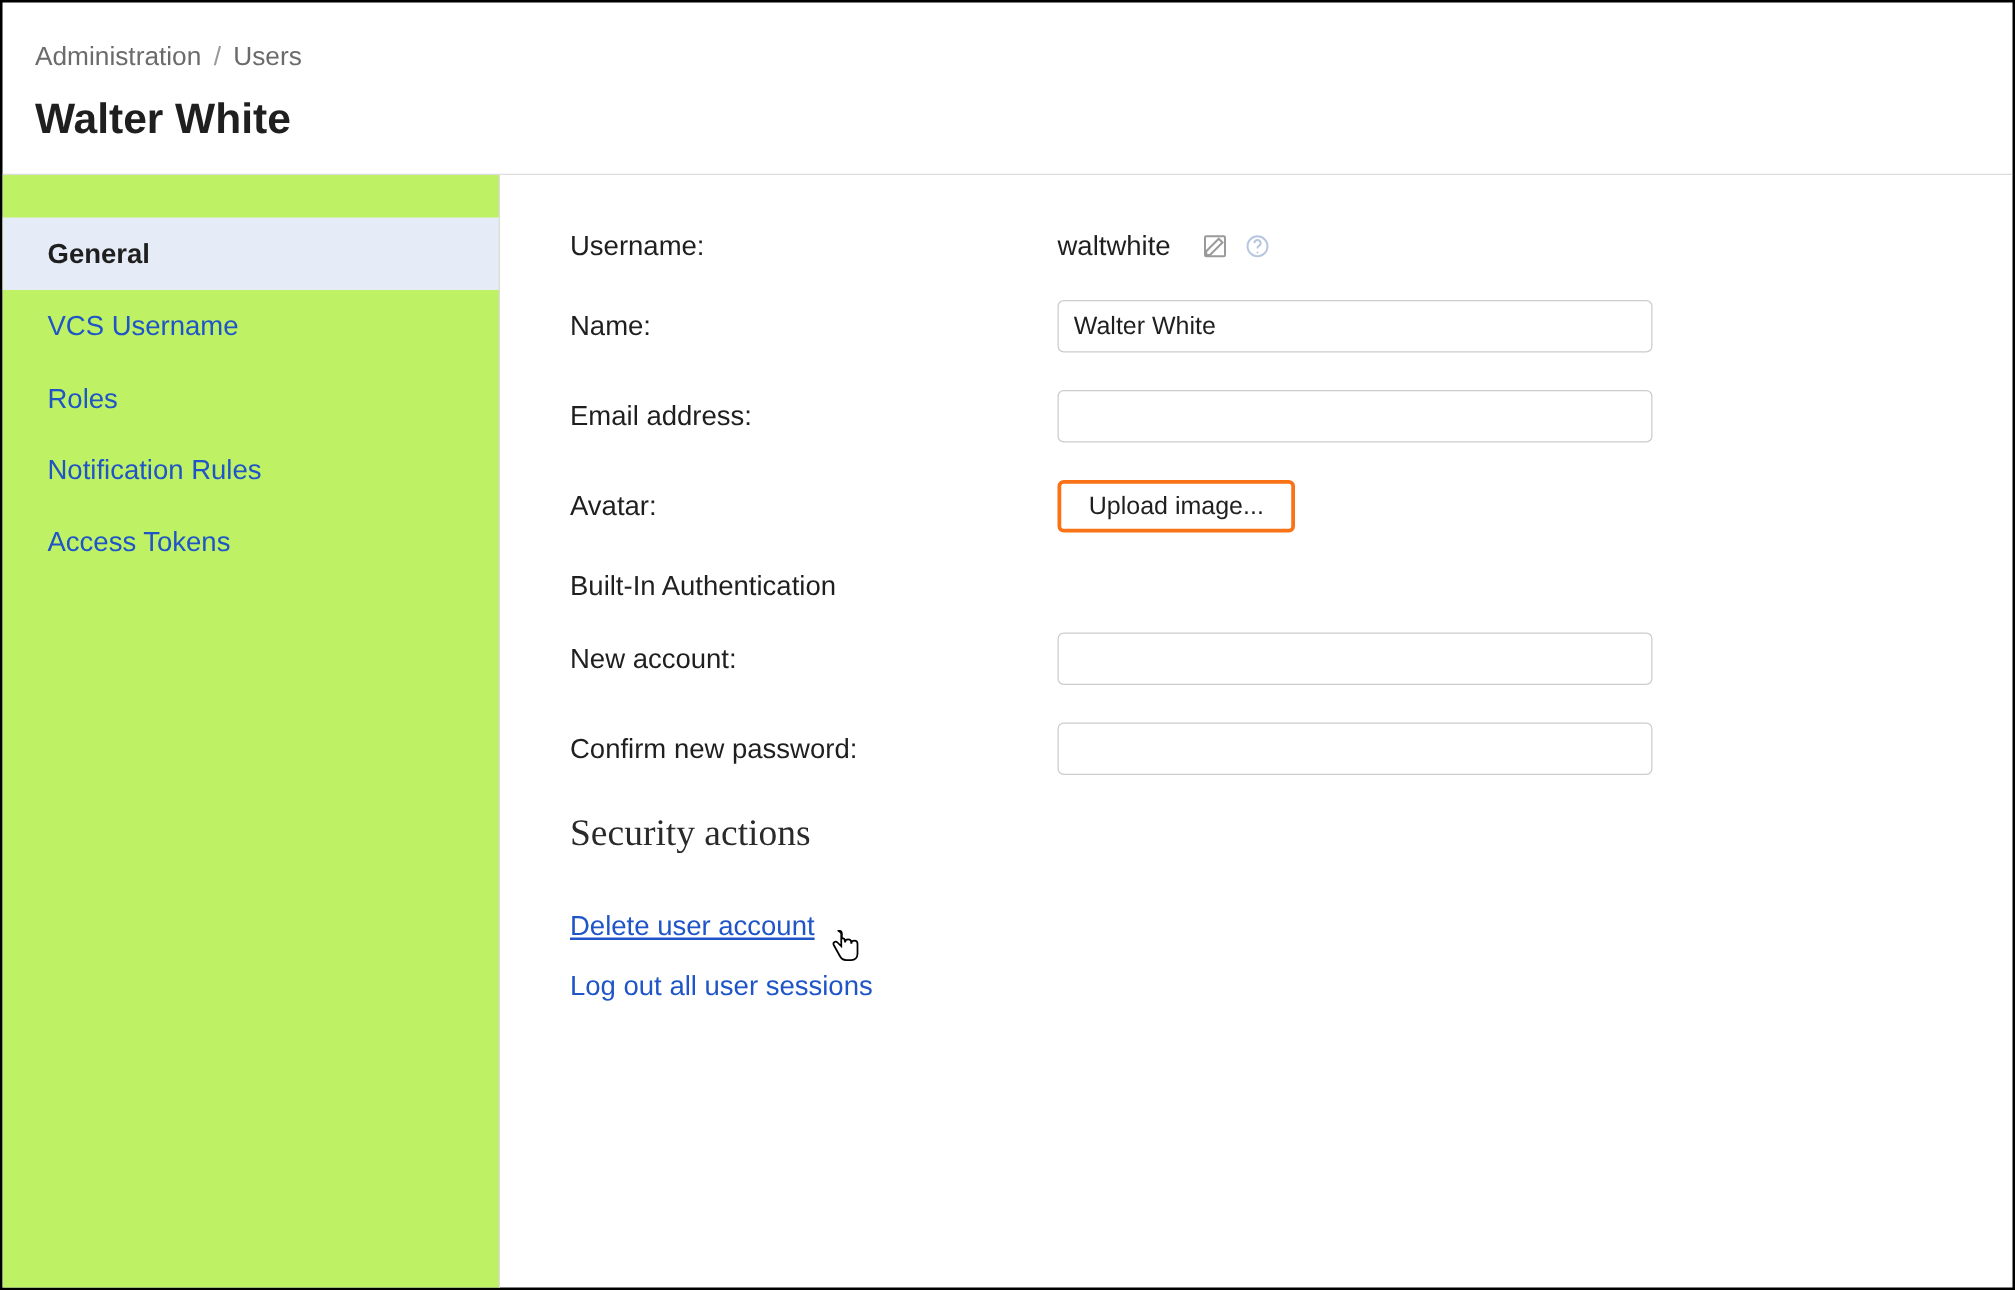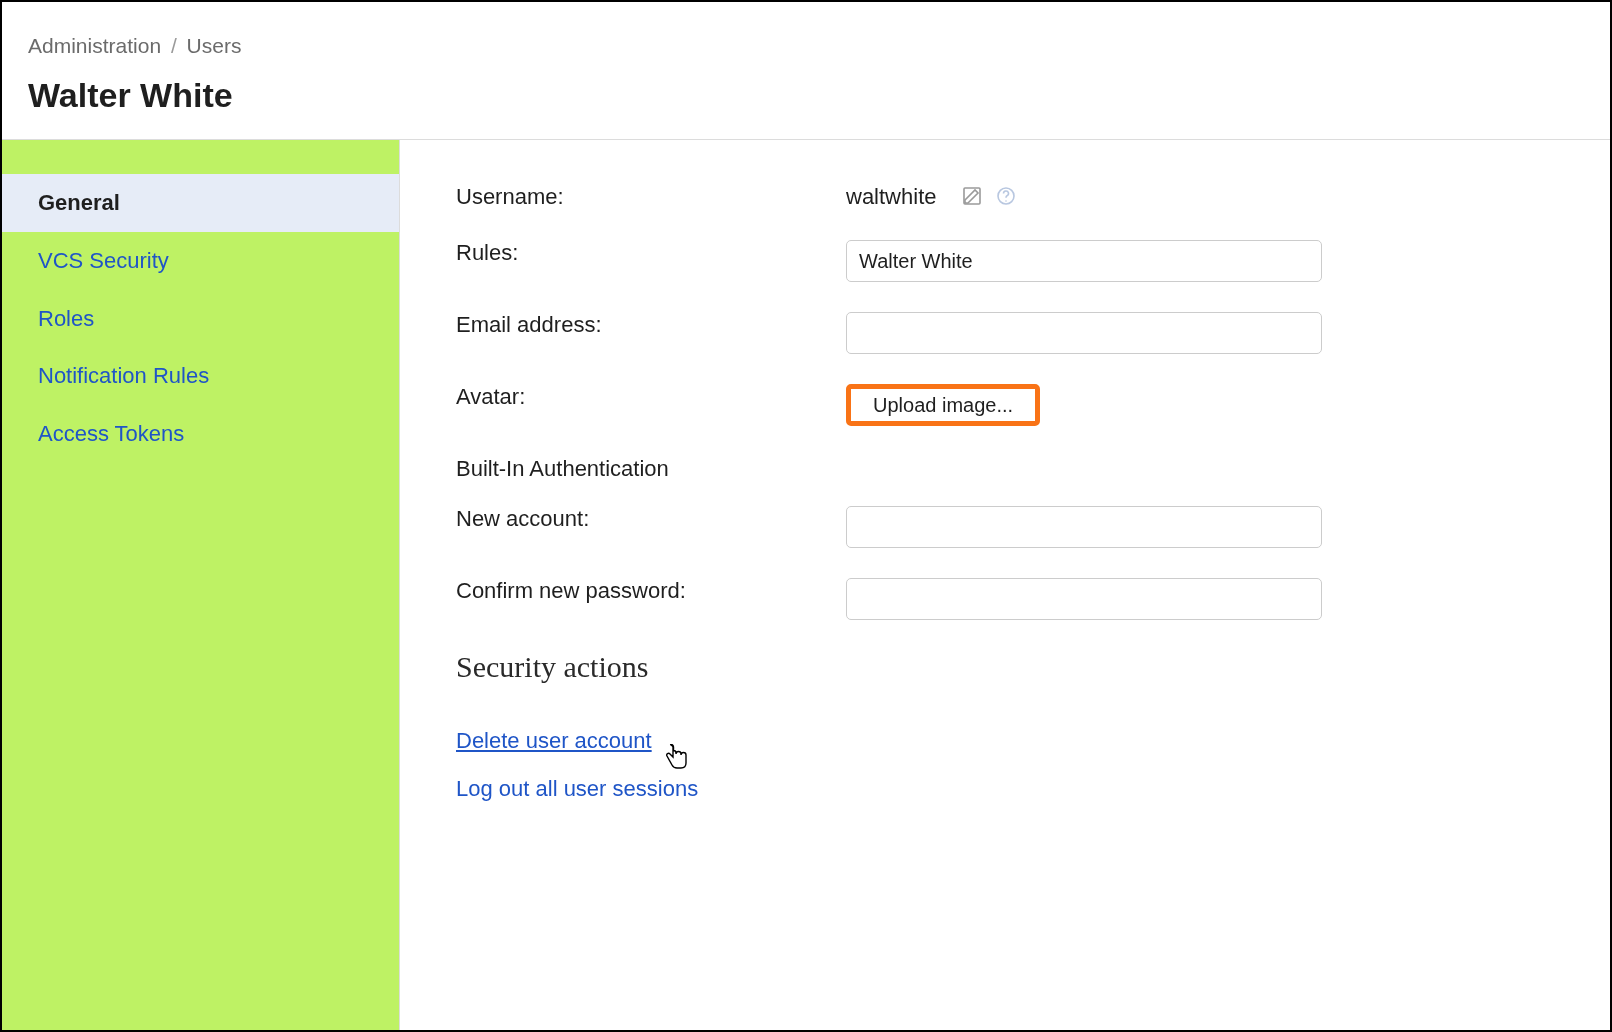--- a/index.html
+++ b/index.html
@@ -58,20 +58,21 @@
     background: #e6ecf7;
     color: #1f1f1f;
     font-weight: 700;
   }
   .main {
     flex: 1;
     padding: 44px 56px;
   }
   .form-row {
     display: flex;
+    align-items: center;
     margin-bottom: 30px;
   }
   .form-label {
     width: 390px;
     font-size: 22px;
     color: #1f1f1f;
   }
   .value-plain {
     font-size: 22px;
     color: #1f1f1f;
@@ -89,21 +90,21 @@
     width: 476px;
     height: 42px;
     border: 1px solid #ccc;
     border-radius: 5px;
     font-size: 20px;
     padding: 0 12px;
     color: #1f1f1f;
   }
   .btn {
     height: 42px;
-    border: 5px solid #f97316;
+    border: 3px solid #f97316;
     border-radius: 5px;
     background: #fff;
     font-size: 20px;
     padding: 0 22px;
     cursor: pointer;
     color: #1f1f1f;
   }
   .section-heading {
     font-size: 22px;
     font-weight: 400;
@@ -141,21 +142,21 @@
     <a href="#">Administration</a>
     <span class="sep">/</span>
     <a href="#">Users</a>
   </div>
   <h1 class="page-title">Walter White</h1>
 </div>
 
 <div class="layout">
   <nav class="sidebar">
     <div class="item active">General</div>
-    <div class="item">VCS Security</div>
+    <div class="item">VCS Username</div>
     <div class="item">Roles</div>
     <div class="item">Notification Rules</div>
     <div class="item">Access Tokens</div>
   </nav>
 
   <main class="main">
 
     <div class="form-row">
       <div class="form-label">Username:</div>
       <span class="value-plain">waltwhite</span>
@@ -169,21 +170,21 @@
       <span class="icon-slot">
         <svg width="20" height="20" viewBox="0 0 20 20" fill="none" stroke="#b8c7e0" stroke-width="1.6">
           <circle cx="10" cy="10" r="8"></circle>
           <path d="M7.5 7.5 a2.5 2.5 0 1 1 3.5 2.3 c-1 .5-1 1.2-1 2"></path>
           <circle cx="10" cy="15" r="0.8" fill="#b8c7e0" stroke="none"></circle>
         </svg>
       </span>
     </div>
 
     <div class="form-row">
-      <div class="form-label">Rules:</div>
+      <div class="form-label">Name:</div>
       <input type="text" value="Walter White" style="">
     </div>
 
     <div class="form-row">
       <div class="form-label">Email address:</div>
       <input type="email" value="" style="">
     </div>
 
     <div class="form-row">
       <div class="form-label">Avatar:</div>

